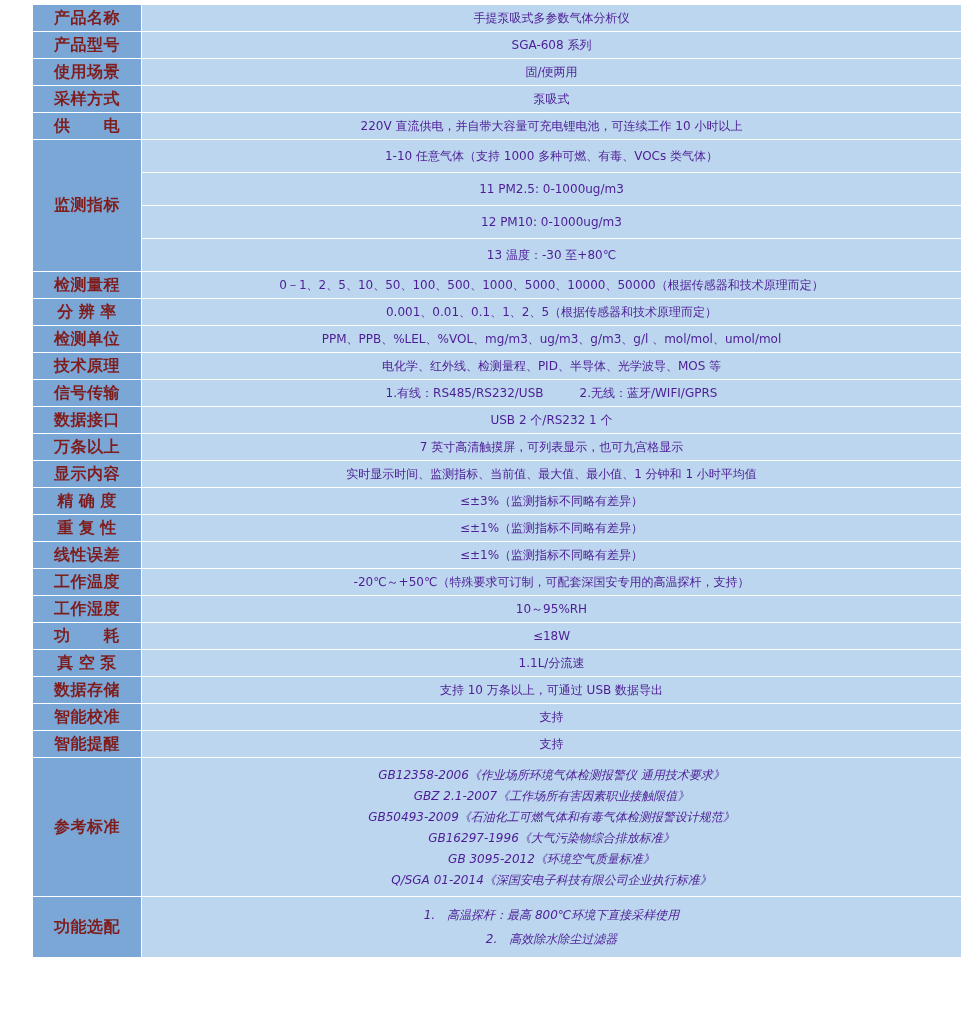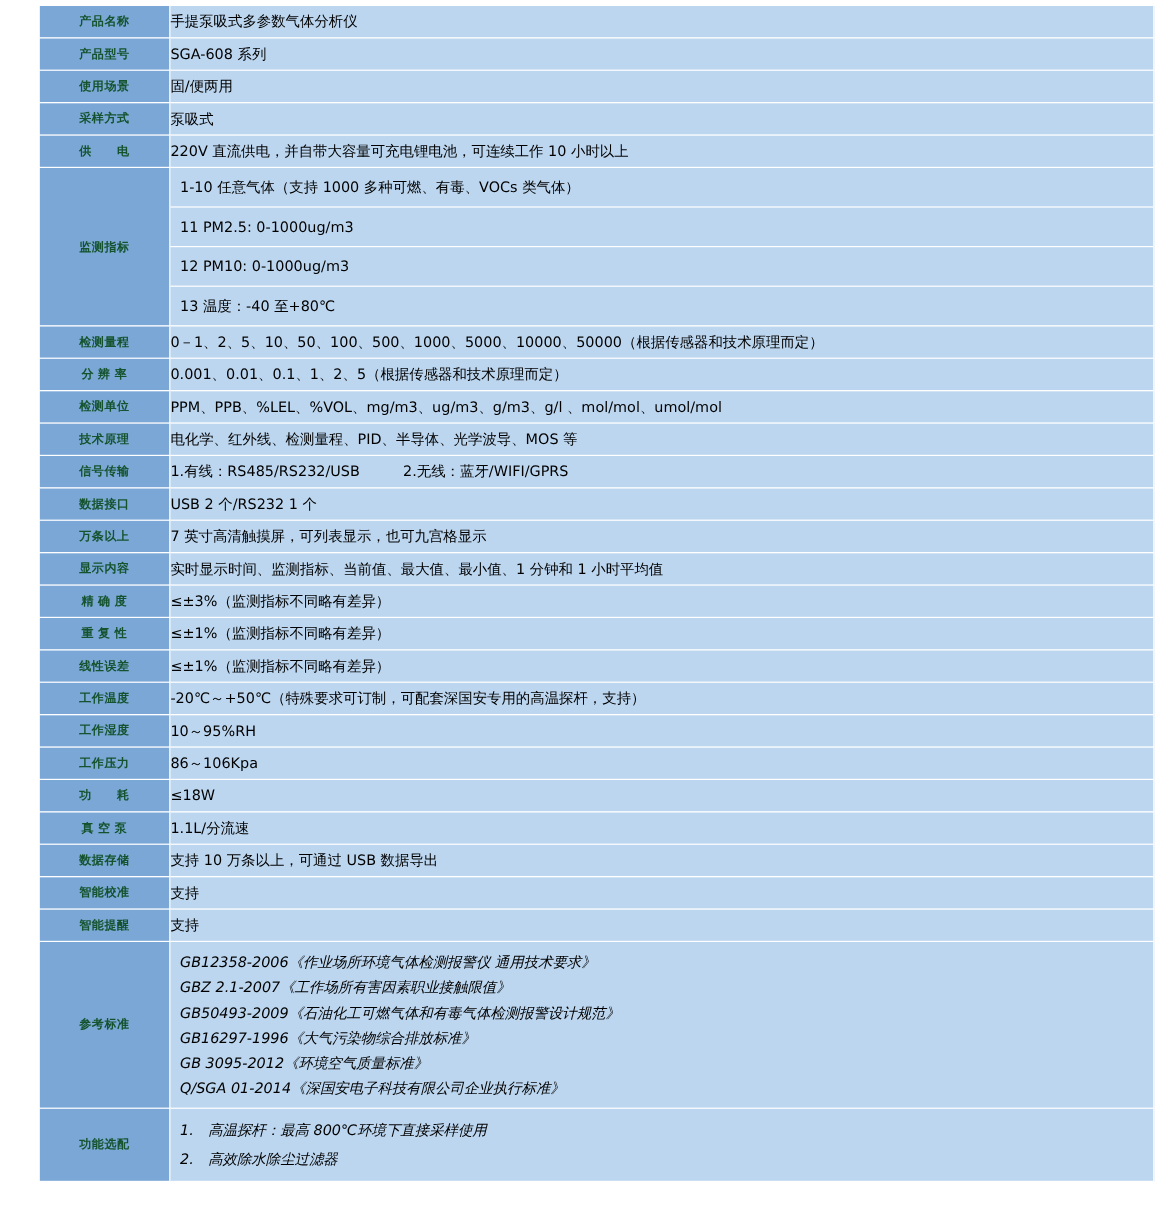--- a/index.html
+++ b/index.html
@@ -25,35 +25,36 @@
     table-layout: fixed;
   }
   table.spec td {
     border: 1px solid #ffffff;
     vertical-align: middle;
     padding: 0;
   }
   td.label {
     width: 108px;
     background: #7ba7d7;
-    color: #14532d;
+    color: #7f1d1d;
     font-weight: bold;
     text-align: center;
-    font-size: 10px;
+    font-size: 16px;
     letter-spacing: 0.5px;
     height: 26px;
     font-family: "Liberation Sans", "DejaVu Sans", sans-serif;
   }
   td.value {
     background: #bcd6ef;
-    color: #000000;
+    color: #4c1d95;
     font-size: 12px;
     padding: 4px 8px;
     line-height: 1.5;
     font-family: "DejaVu Sans", "Liberation Sans", sans-serif;
+    text-align: center;
   }
   td.value.tall {
     padding: 6px 8px;
   }
   
   table.inner {
     border-collapse: collapse;
     width: 100%;
     table-layout: fixed;
   }
@@ -112,21 +113,21 @@
               <tr>
                   <td>1-10 任意气体（支持 1000 多种可燃、有毒、VOCs 类气体）</td>
                 </tr>
               <tr>
                   <td>11 PM2.5: 0-1000ug/m3</td>
                 </tr>
               <tr>
                   <td>12 PM10: 0-1000ug/m3</td>
                 </tr>
               <tr>
-                  <td>13 温度：-40 至+80℃</td>
+                  <td>13 温度：-30 至+80℃</td>
                 </tr>
             </tbody>
           </table>
         </td>
       </tr>
 
       <tr>
         <td class="label">检测量程</td>
         <td class="value">0－1、2、5、10、50、100、500、1000、5000、10000、50000（根据传感器和技术原理而定）</td>
       </tr>
@@ -170,24 +171,20 @@
         <td class="label">线性误差</td>
         <td class="value">≤±1%（监测指标不同略有差异）</td>
       </tr>
       <tr>
         <td class="label">工作温度</td>
         <td class="value">-20℃～+50℃（特殊要求可订制，可配套深国安专用的高温探杆，支持）</td>
       </tr>
       <tr>
         <td class="label">工作湿度</td>
         <td class="value">10～95%RH</td>
-      </tr>
-      <tr>
-        <td class="label">工作压力</td>
-        <td class="value">86～106Kpa</td>
       </tr>
       <tr>
         <td class="label">功　　耗</td>
         <td class="value">≤18W</td>
       </tr>
       <tr>
         <td class="label">真 空 泵</td>
         <td class="value">1.1L/分流速</td>
       </tr>
       <tr>

